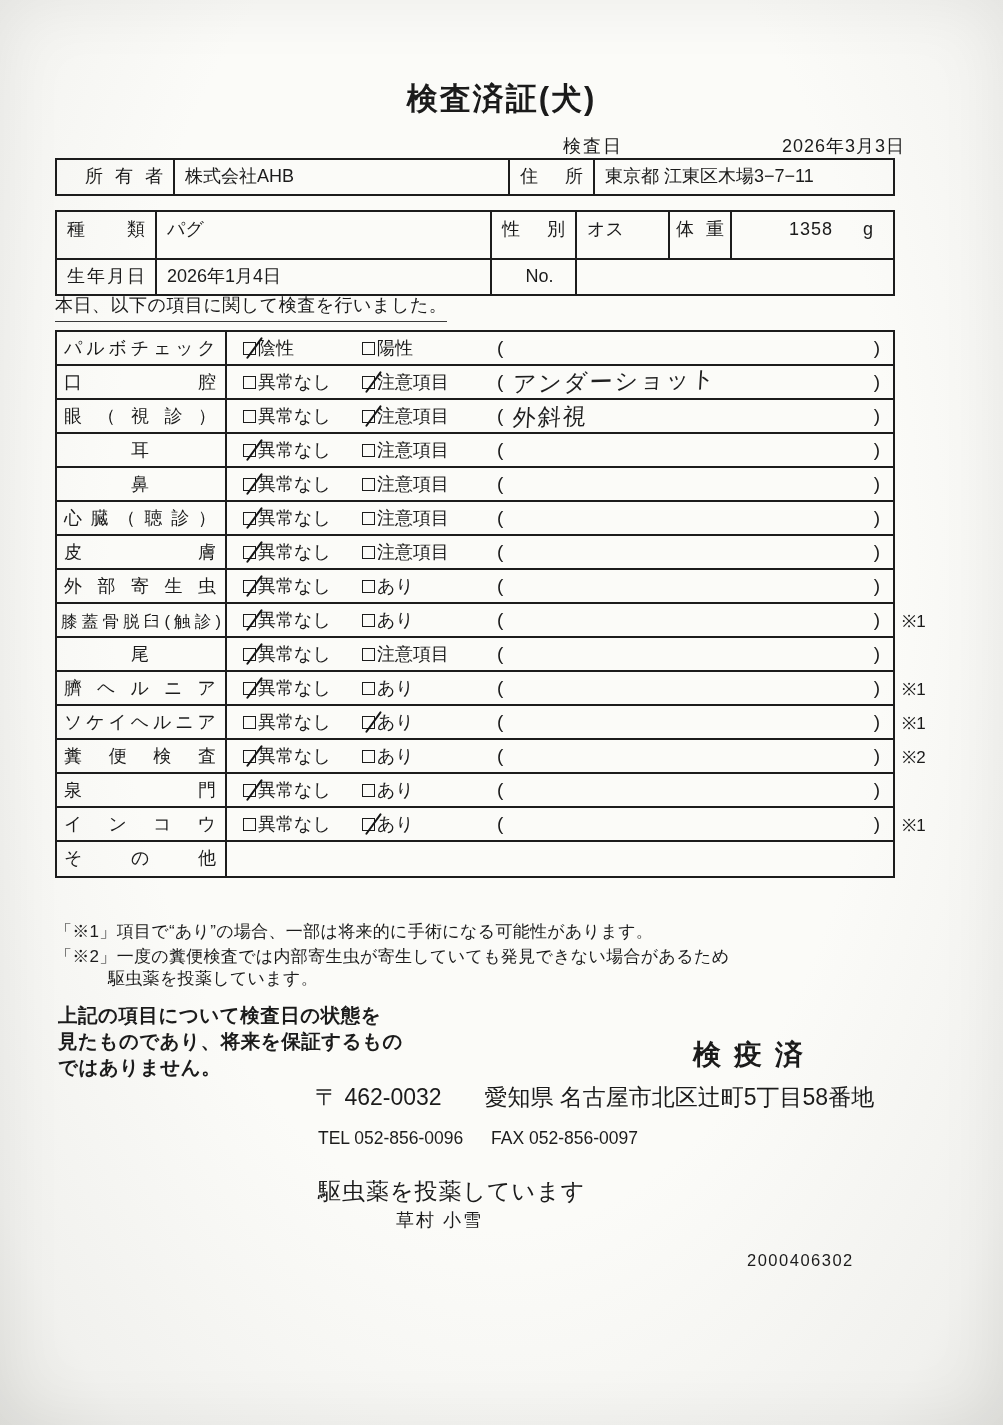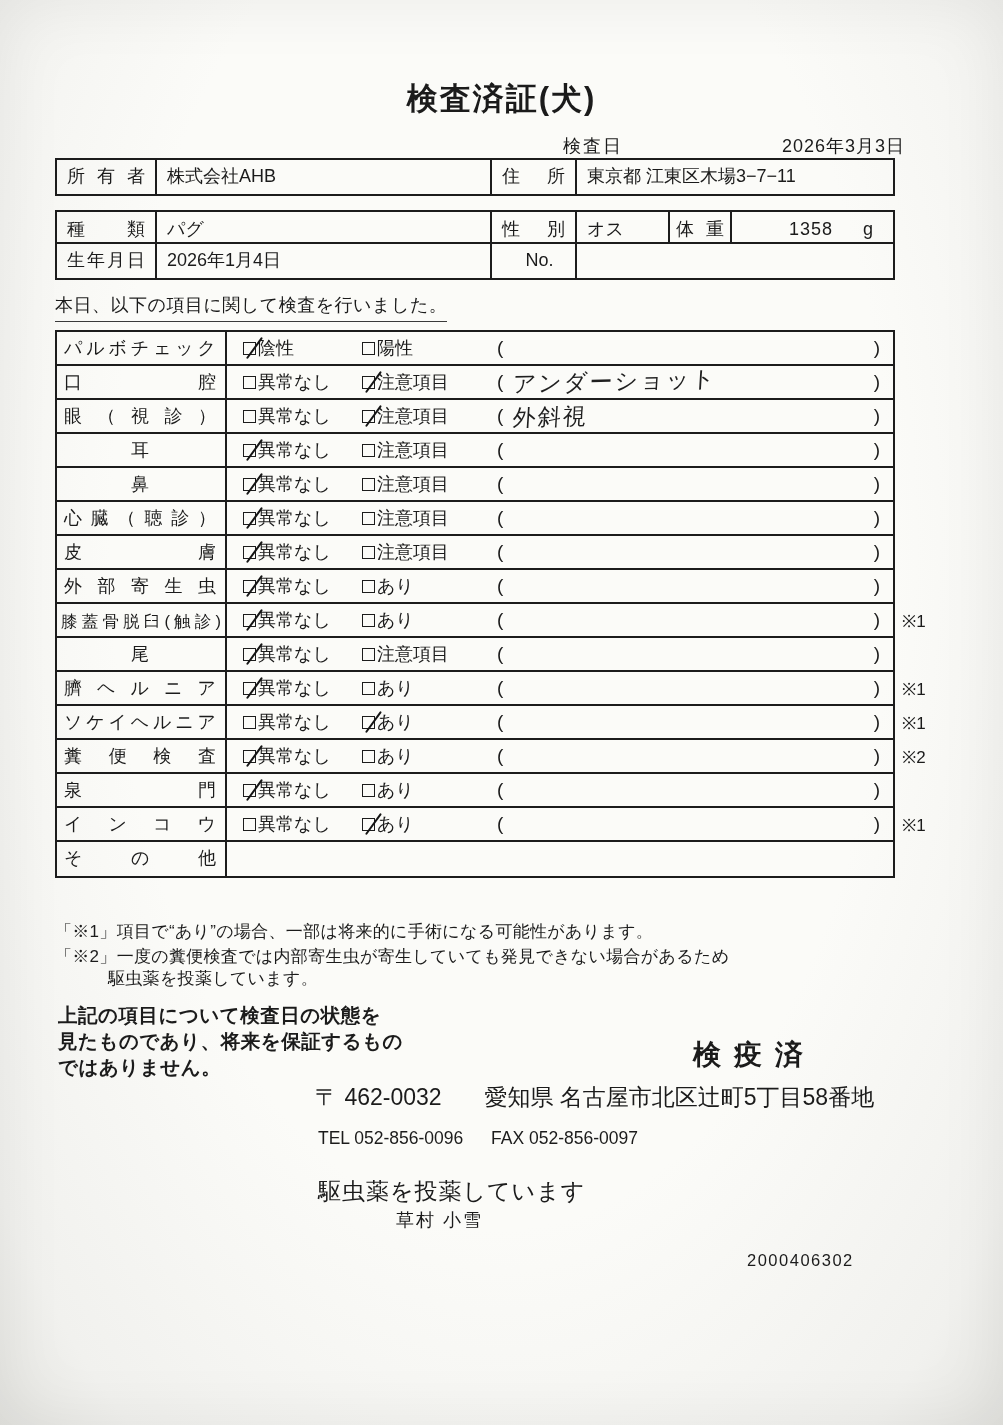--- a/index.html
+++ b/index.html
@@ -16,27 +16,27 @@
   }
   .title {
     position:absolute; top:78px; left:0; width:100%;
     text-align:center; font-size:31px; font-weight:600; letter-spacing:2px;
   }
   .insp-date-label { position:absolute; top:134px; left:563px; font-size:18px; letter-spacing:2px; }
   .insp-date-value { position:absolute; top:134px; left:782px; font-size:18px; letter-spacing:1px; }
 
   
   .btable { position:absolute; left:55px; width:840px; border:2px solid #1c1c1c; background:transparent; }
-  .brow { display:flex; height:32px; border-bottom:2px solid #1c1c1c; }
+  .brow { display:flex; height:48px; border-bottom:2px solid #1c1c1c; }
   .brow:last-child { border-bottom:none; }
   .bcell { border-right:2px solid #1c1c1c; font-size:18px; line-height:32px; padding:1px 10px 0 10px; overflow:hidden; white-space:nowrap; }
   .bcell:last-child { border-right:none; }
   .jlabel { text-align:justify; text-align-last:justify; }
 
-  .owner-table { top:158px; }
+  .owner-table { top:158px;padding-left:18px; }
   .owner-table .brow { height:34px; }
   .owner-table .bcell { line-height:31px; }
   .c-w100 { width:100px; }
   .c-w335 { width:335px; }
   .c-w85  { width:85px; }
   .c-w320 { width:320px; flex:1; }
   .c-w93  { width:93px; }
   .c-w62  { width:62px; padding:1px 6px 0 6px; }
   .c-weight { width:165px; flex:1; display:flex; padding:1px 8px 0 8px; }
   .weight-value { flex:1; text-align:right; padding-right:30px; letter-spacing:1px; }

